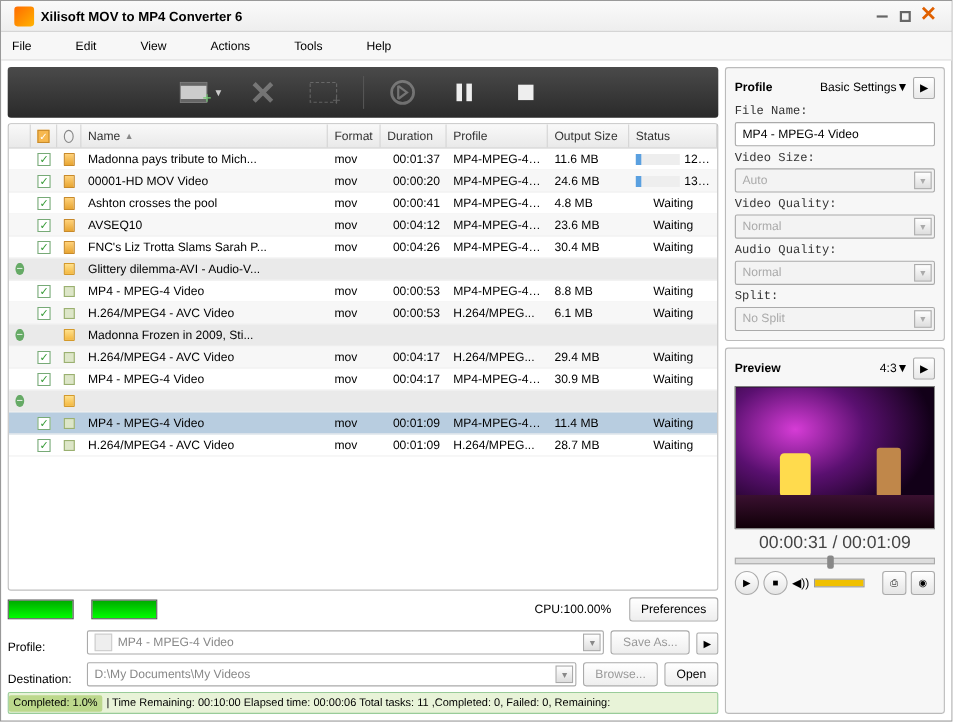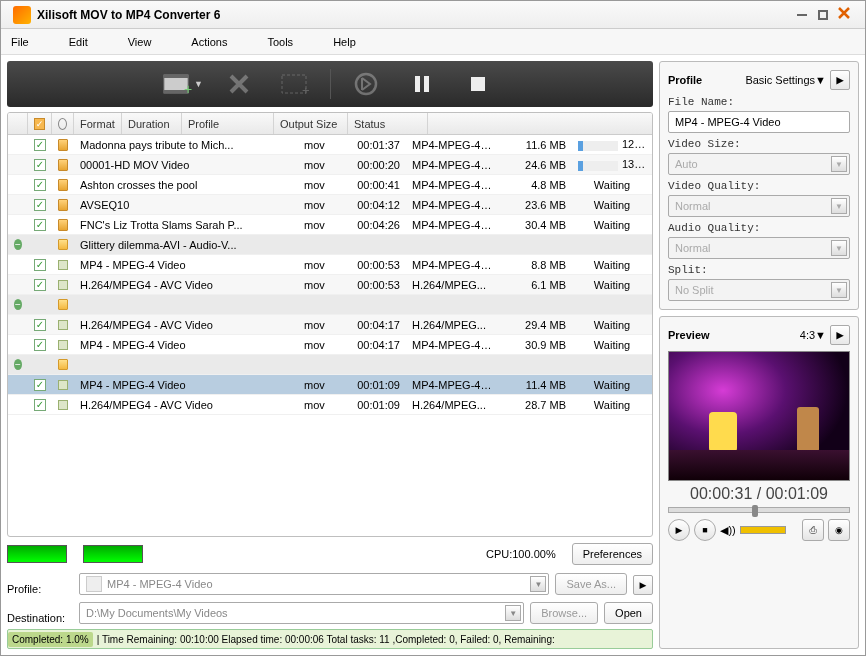--- a/index.html
+++ b/index.html
@@ -19,21 +19,21 @@
 .right { width: 200px; display: flex; flex-direction: column; gap: 6px; }
 .toolbar { height: 46px; background: linear-gradient(#4a4a4a,#2a2a2a); border-radius: 3px; display: flex; align-items: center; justify-content: center; gap: 14px; }
 .tbtn { width: 42px; height: 36px; display: flex; align-items: center; justify-content: center; cursor: pointer; color: #eee; }
 .tbtn.disabled { opacity: 0.45; }
 .tbtn .chev { font-size: 9px; margin-left: 2px; color: #ccc; }
 .grid { flex: 1; border: 1px solid #bfbfbf; border-radius: 3px; overflow: hidden; display: flex; flex-direction: column; background: #fff; }
 .ghead { height: 22px; background: linear-gradient(#f9f9f9,#e9e9e9); display: flex; border-bottom: 1px solid #ccc; font-size: 11px; color: #333; }
 .ghead > div { border-right: 1px solid #d4d4d4; padding: 4px 6px; display: flex; align-items: center; }
 .c-exp { width: 20px; } .c-chk { width: 24px; } .c-ico { width: 22px; }
 .c-name { flex: 1; } .c-fmt { width: 48px; } .c-dur { width: 60px; text-align: right; }
-.c-prof { width: 92px; } .c-size { width: 74px; text-align: right; } .c-stat { width: 80px; text-align: center; }
+.c-prof { width: 92px; } .c-size { width: 74px; } .c-stat { width: 80px; text-align: center; }
 .rows { flex: 1; overflow: auto; }
 .row { height: 20px; display: flex; font-size: 11px; align-items: center; border-bottom: 1px solid #f0f0f0; }
 .row.alt { background: #f7f7f7; }
 .row.group { background: #eaeaea; }
 .row.sel { background: #b8cde0; }
 .row > div { padding: 0 6px; overflow: hidden; white-space: nowrap; text-overflow: ellipsis; }
 .row .c-exp { display: flex; justify-content: center; }
 .row .c-chk { display: flex; justify-content: center; }
 .row .c-ico { display: flex; justify-content: center; }
 .chk { width: 12px; height: 12px; border: 1px solid #7a7; background: #fff; display: inline-flex; align-items: center; justify-content: center; color: #393; font-size: 10px; }
@@ -151,20 +151,24 @@
 
       <div class="grid">
         <div class="ghead">
           <div class="c-exp"></div>
           <div class="c-chk">
               <span class="hd-chk-all">✓</span>
             </div>
           <div class="c-ico">
               <span style="width:12px;height:12px;border:1px solid #888;border-radius:50%;display:inline-block"></span>
             </div>
+          <div class="c-name">
+              <span>Name</span>
+              <span class="sort-arrow">▲</span>
+            </div>
           <div class="c-fmt">Format</div>
           <div class="c-dur">Duration</div>
           <div class="c-prof">Profile</div>
           <div class="c-size">Output Size</div>
           <div class="c-stat">Status</div>
         </div>
         <div class="rows" id="rows">
             <div class="row">
               <div class="c-exp"></div>
               <div class="c-chk">
@@ -286,20 +290,21 @@
               <div class="c-stat">Waiting</div>
             </div>
             <div class="row group">
               <div class="c-exp">
                 <div class="expbtn">−</div>
               </div>
               <div class="c-chk"></div>
               <div class="c-ico">
                 <span class="folderico"></span>
               </div>
+              <div class="c-name">Madonna  Frozen  in 2009, Sti...</div>
               <div class="c-fmt"></div>
               <div class="c-dur"></div>
               <div class="c-prof"></div>
               <div class="c-size"></div>
               <div class="c-stat"></div>
             </div>
             <div class="row alt">
               <div class="c-exp"></div>
               <div class="c-chk">
                 <span class="chk">✓</span>

